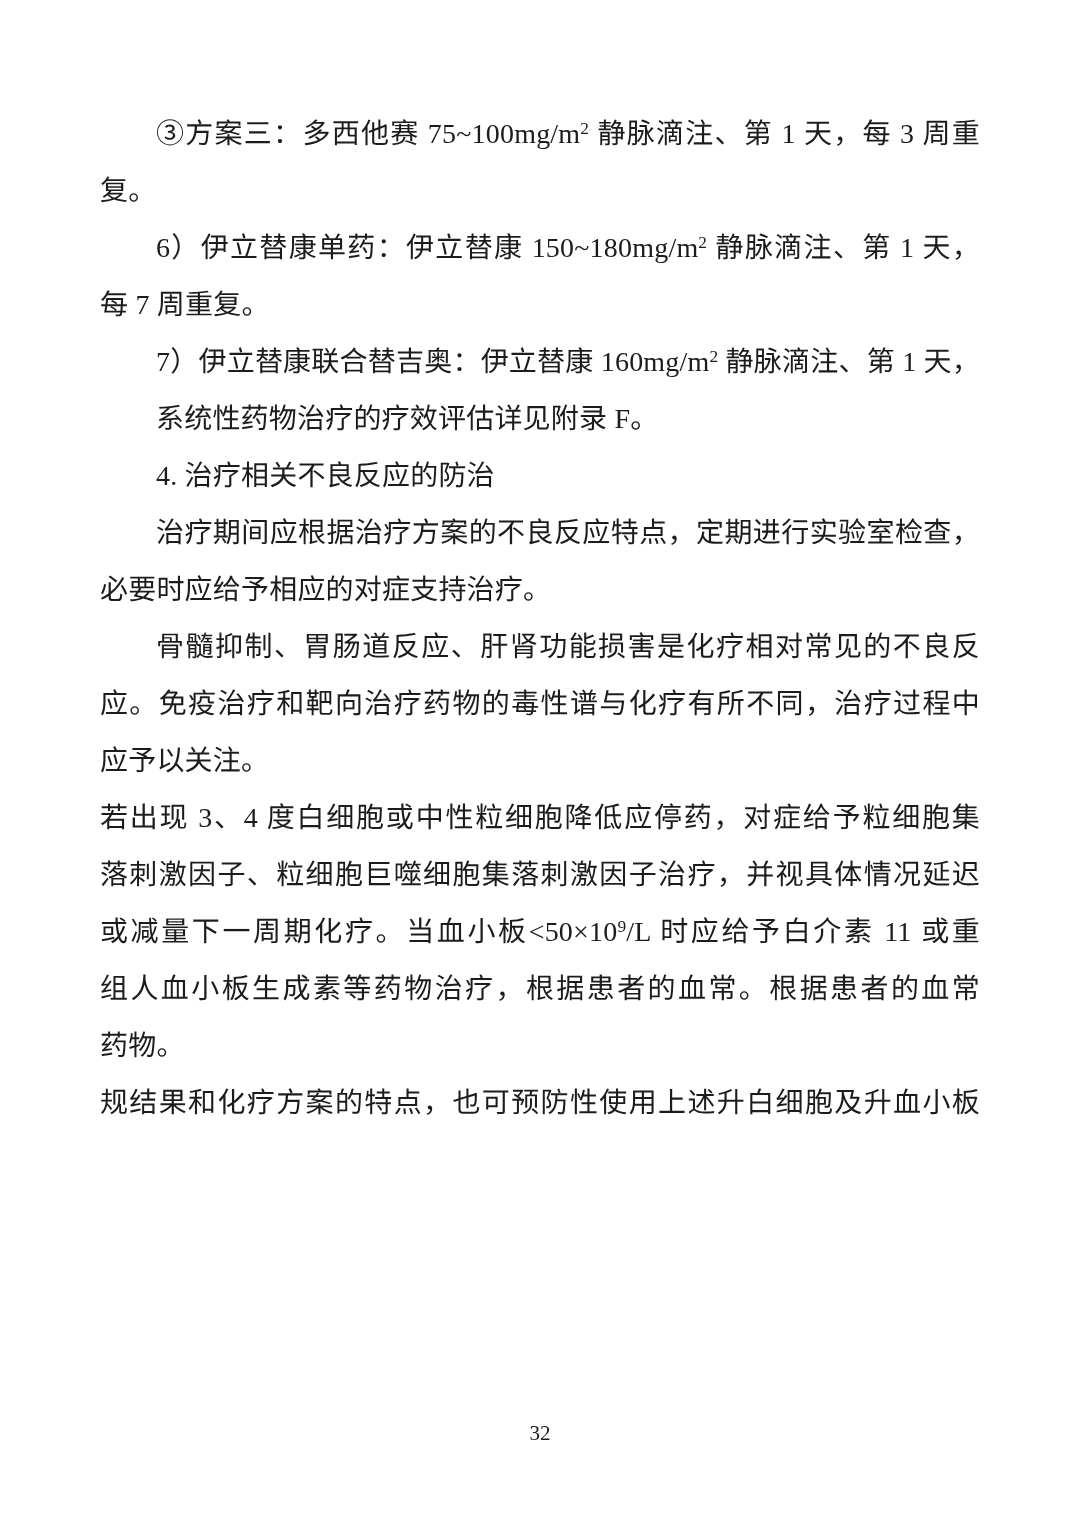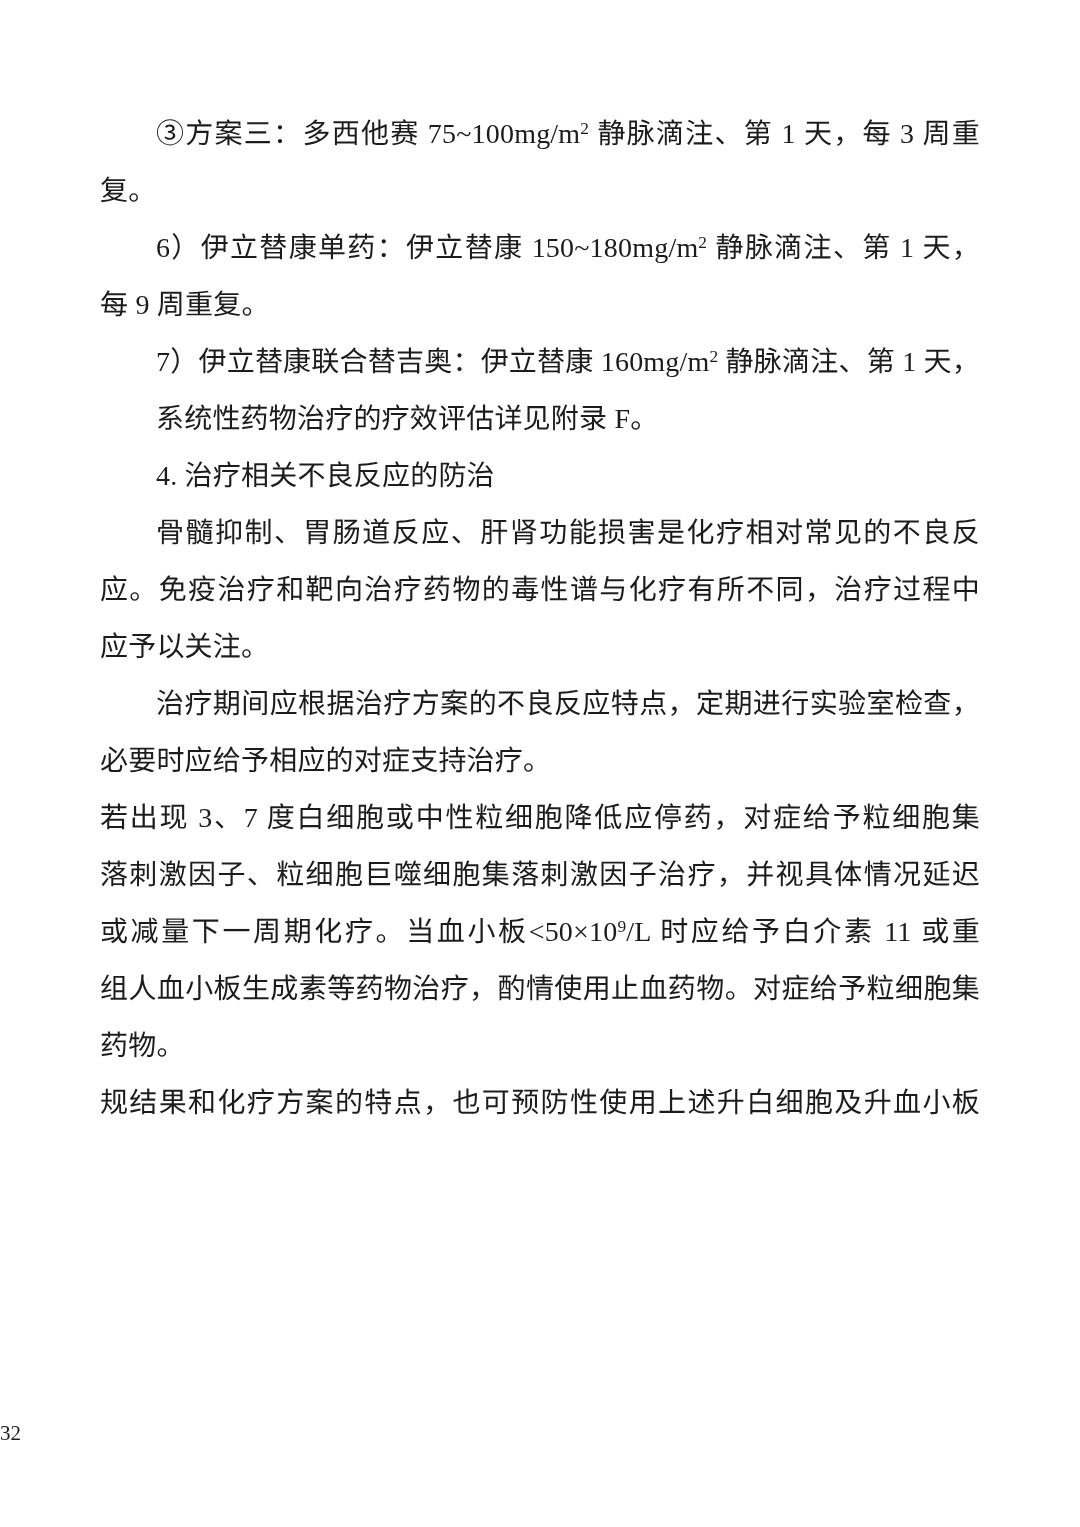--- a/index.html
+++ b/index.html
@@ -41,61 +41,62 @@
   .line sup {
     font-size: 0.62em;
     line-height: 0;
     vertical-align: 0.5em;
   }
   .page-footer {
     position: absolute;
     top: 1419px;
     left: 0;
     width: 100%;
+    text-align: center;
     font-size: 21px;
     line-height: 28px;
     color: var(--ink);
   }
 </style>
 </head>
 <body>
 
 <div class="page">
   <main class="doc-body">
       <div class="para">
         <div class="line indent j">③方案三：多西他赛 75~100mg/m<sup>2</sup> 静脉滴注、第 1 天，每 3 周重</div>
         <div class="line">复。</div>
       </div>
       <div class="para">
         <div class="line indent j">6）伊立替康单药：伊立替康 150~180mg/m<sup>2</sup> 静脉滴注、第 1 天，</div>
-        <div class="line">每 9 周重复。</div>
+        <div class="line">每 7 周重复。</div>
       </div>
       <div class="para">
         <div class="line indent j">7）伊立替康联合替吉奥：伊立替康 160mg/m<sup>2</sup> 静脉滴注、第 1 天，</div>
       </div>
       <div class="para">
         <div class="line indent">系统性药物治疗的疗效评估详见附录 F。</div>
       </div>
       <div class="para">
         <div class="line indent">4. 治疗相关不良反应的防治</div>
       </div>
       <div class="para">
+        <div class="line indent j">治疗期间应根据治疗方案的不良反应特点，定期进行实验室检查，</div>
+        <div class="line">必要时应给予相应的对症支持治疗。</div>
+      </div>
+      <div class="para">
         <div class="line indent j">骨髓抑制、胃肠道反应、肝肾功能损害是化疗相对常见的不良反</div>
         <div class="line j">应。免疫治疗和靶向治疗药物的毒性谱与化疗有所不同，治疗过程中</div>
         <div class="line">应予以关注。</div>
       </div>
       <div class="para">
-        <div class="line indent j">治疗期间应根据治疗方案的不良反应特点，定期进行实验室检查，</div>
-        <div class="line">必要时应给予相应的对症支持治疗。</div>
-      </div>
-      <div class="para">
-        <div class="line j">若出现 3、7 度白细胞或中性粒细胞降低应停药，对症给予粒细胞集</div>
+        <div class="line j">若出现 3、4 度白细胞或中性粒细胞降低应停药，对症给予粒细胞集</div>
         <div class="line j">落刺激因子、粒细胞巨噬细胞集落刺激因子治疗，并视具体情况延迟</div>
         <div class="line j">或减量下一周期化疗。当血小板&lt;50×10<sup>9</sup>/L 时应给予白介素 11 或重</div>
-        <div class="line j">组人血小板生成素等药物治疗，酌情使用止血药物。对症给予粒细胞集</div>
+        <div class="line j">组人血小板生成素等药物治疗，根据患者的血常。根据患者的血常</div>
         <div class="line">药物。</div>
         <div class="line j">规结果和化疗方案的特点，也可预防性使用上述升白细胞及升血小板</div>
       </div>
     </main>
   <div class="page-footer">
     <span>32</span>
   </div>
 </div>
 
 </body></html>

